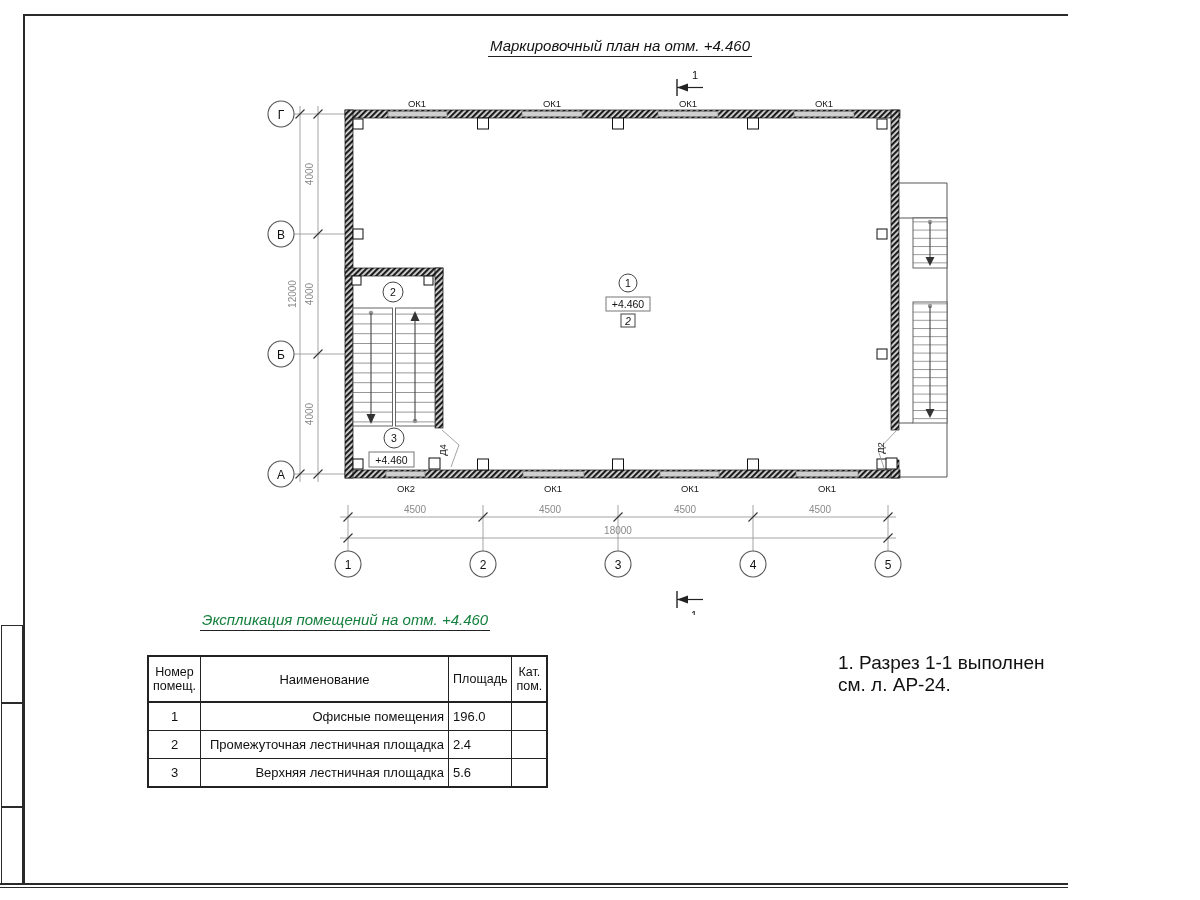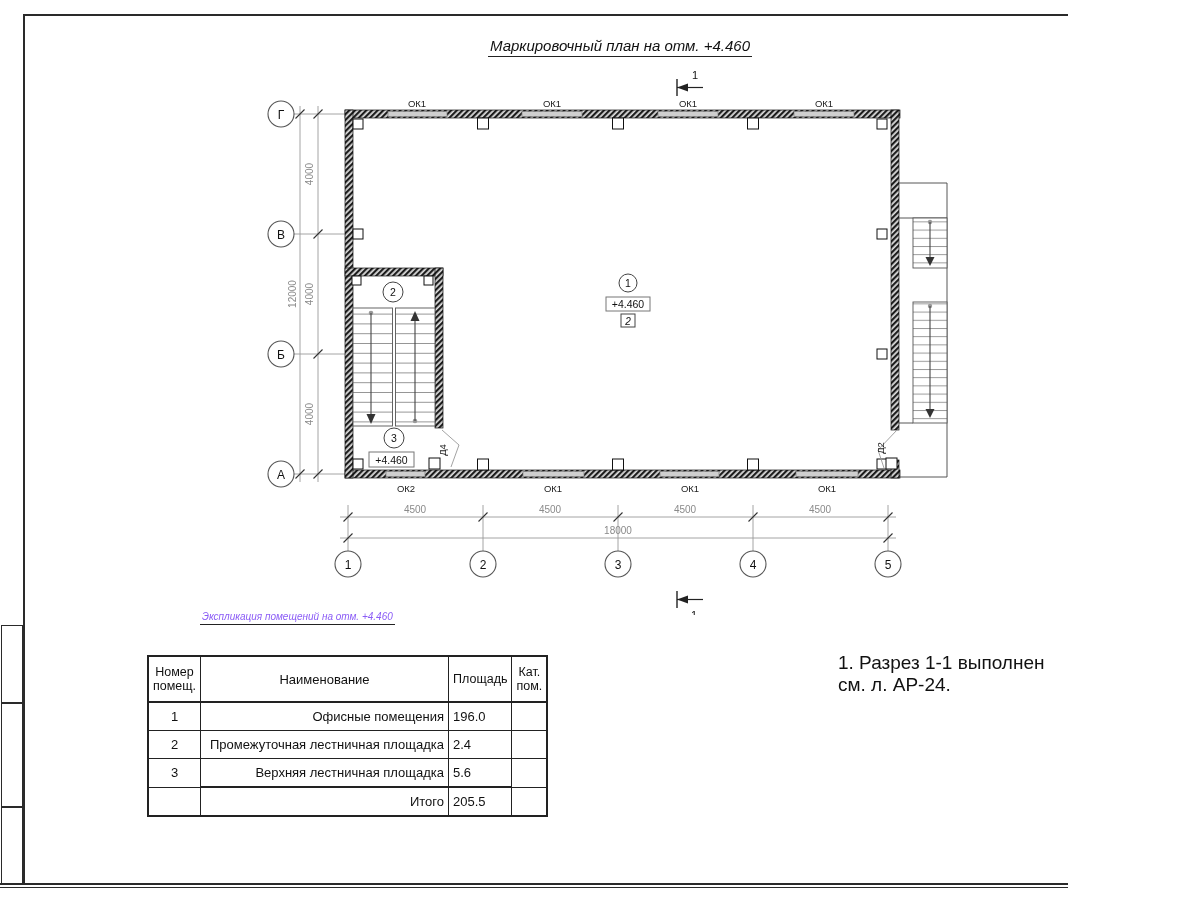--- a/index.html
+++ b/index.html
@@ -4,21 +4,21 @@
 <style>
   html,body{margin:0;padding:0;background:#fff;}
   .sheet{position:relative;width:1068px;height:900px;background:#fff;overflow:hidden;
          font-family:"Liberation Sans",sans-serif;color:#111;}
   .abs{position:absolute;}
   .hline,.vline{position:absolute;background:#2a2a2a;}
   .framebox{position:absolute;border:1.5px solid #2a2a2a;background:#fff;}
   .drawing-title{position:absolute;left:420px;top:37px;width:400px;text-align:center;
          font-style:italic;font-size:15px;color:#111;}
   .drawing-title span{border-bottom:1.2px solid #222;padding:0 2px 2px 2px;}
-  .table-title{position:absolute;left:200px;top:611px;font-style:italic;font-size:10px;color:#8b5cf6;}
+  .table-title{position:absolute;left:200px;top:611px;font-style:italic;font-size:15px;color:#15803d;}
   .table-title span{border-bottom:1.2px solid #222;padding:0 2px 2px 2px;}
   .note{position:absolute;left:838px;top:652px;font-size:19px;color:#111;}
   table.expl{position:absolute;left:147px;top:655px;border-collapse:collapse;
          border:2px solid #222;font-size:13px;color:#111;table-layout:fixed;}
   table.expl td,table.expl th{border:1.2px solid #222;padding:0 4px;font-weight:normal;
          vertical-align:middle;overflow:hidden;white-space:nowrap;}
   table.expl tr.hdr td{height:44px;text-align:center;border-bottom:2px solid #222;}
   table.expl tr.datarow td{height:27px;}
   .c-num{text-align:center;}
   .c-name{text-align:right;}
@@ -284,22 +284,16 @@
       <td class="c-name">Промежуточная лестничная площадка</td>
       <td class="c-area">2.4</td>
       <td></td>
     </tr>
     <tr class="datarow">
       <td class="c-num">3</td>
       <td class="c-name">Верхняя лестничная площадка</td>
       <td class="c-area">5.6</td>
       <td></td>
     </tr>
-    <tr class="datarow">
-      <td></td>
-      <td class="total-label" style="border-top:2px solid #222;">Итого</td>
-      <td class="c-area" style="border-top:2px solid #222;">205.5</td>
-      <td></td>
-    </tr>
   </tbody>
     </table>
 
 </div>
 
 </body></html>

